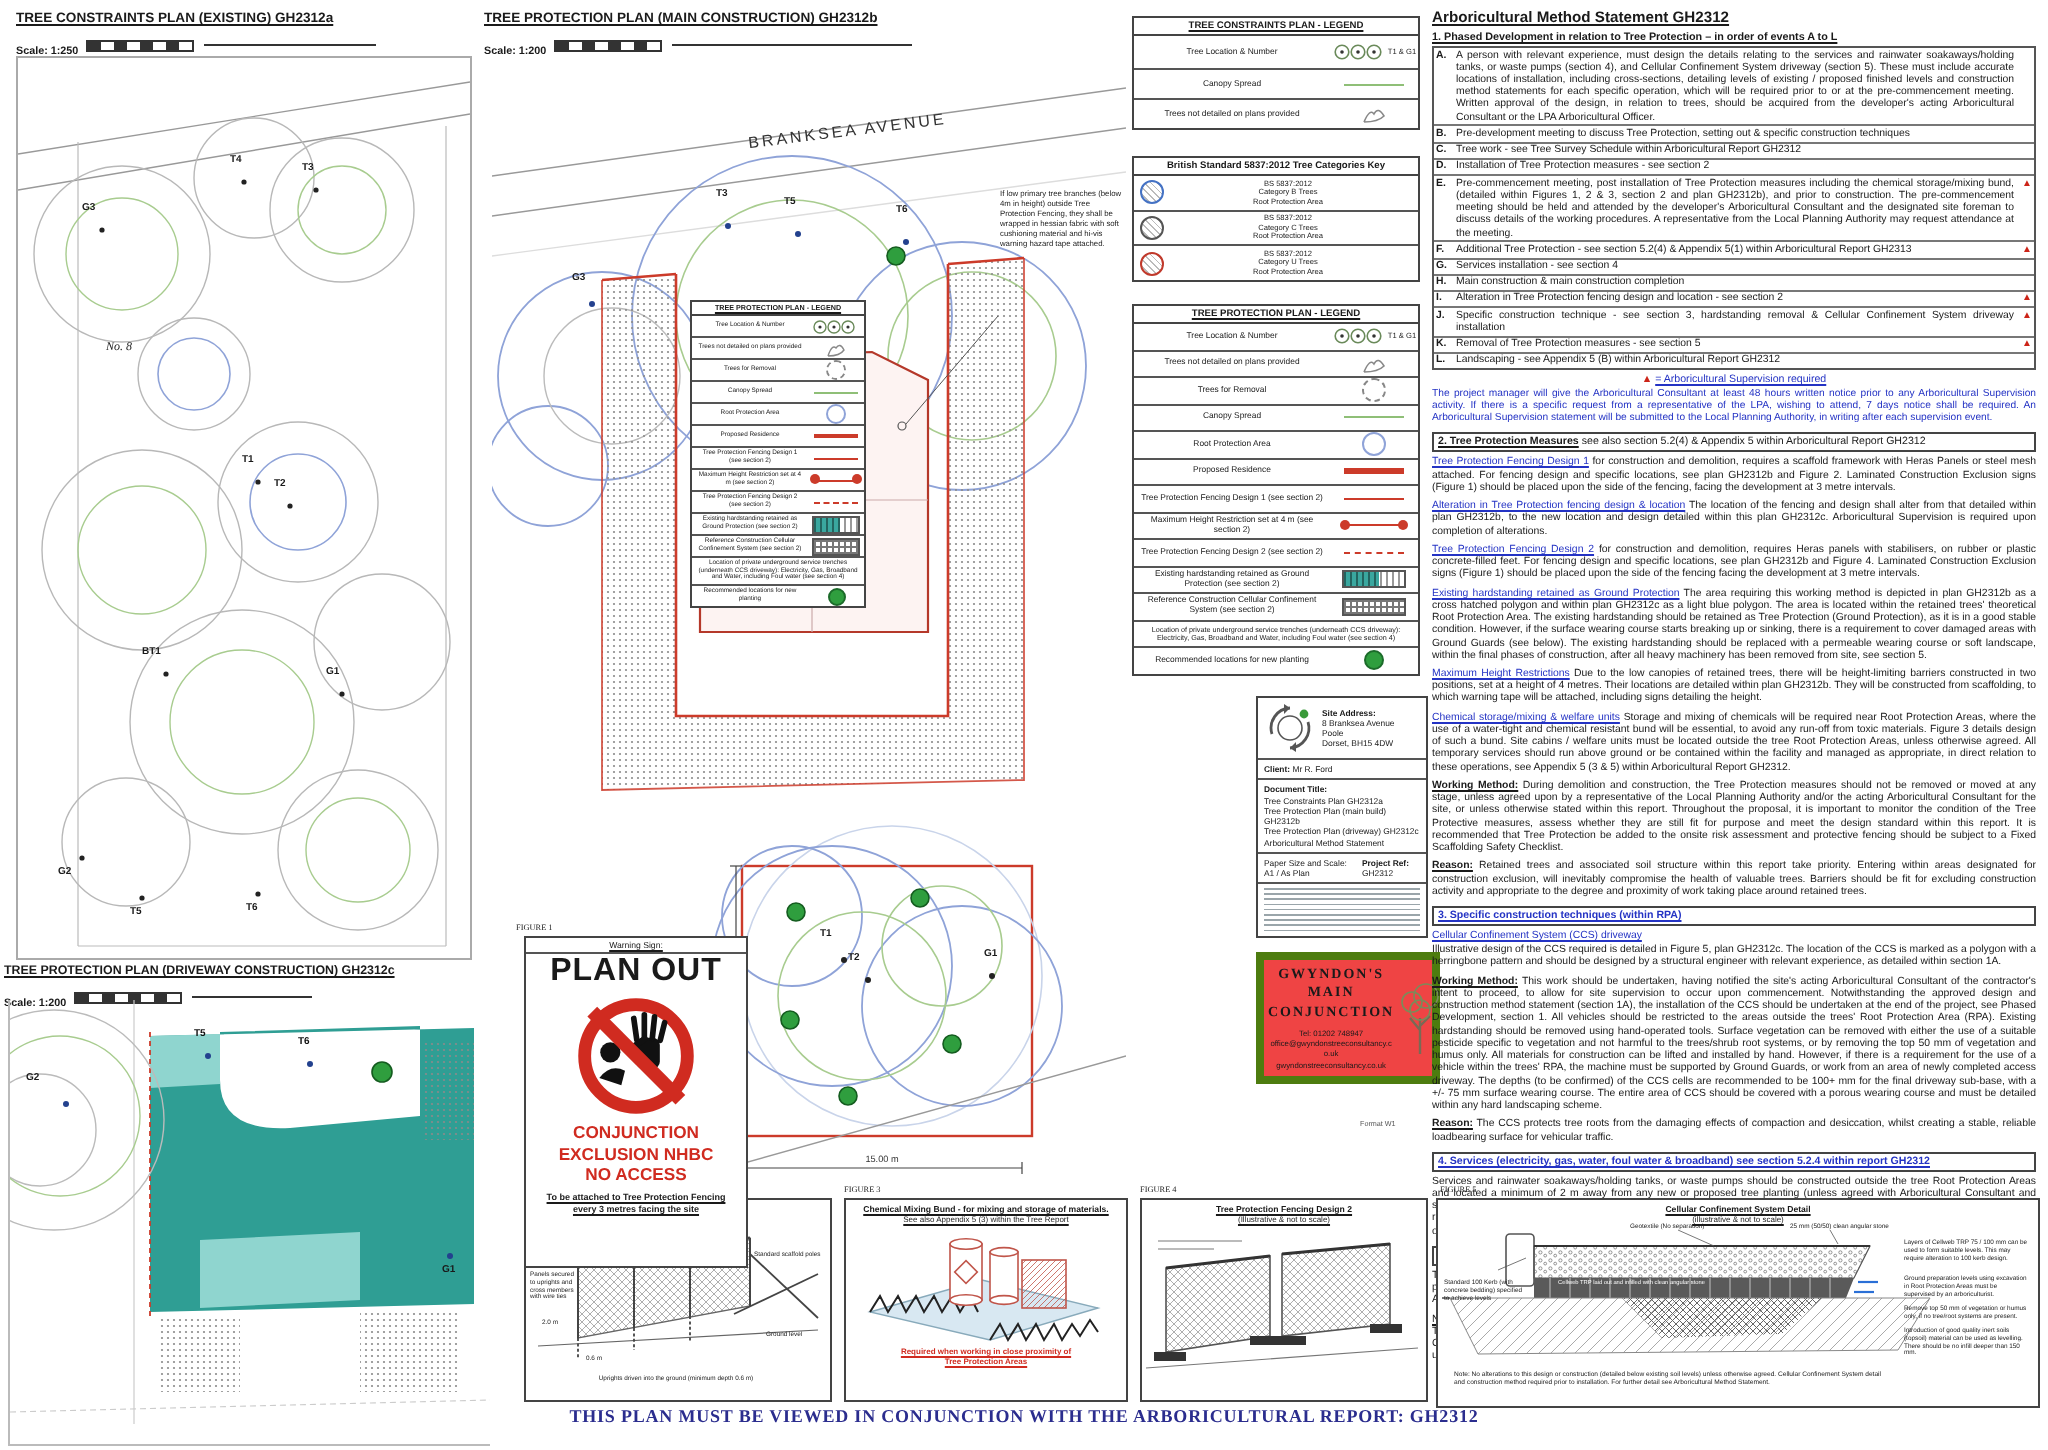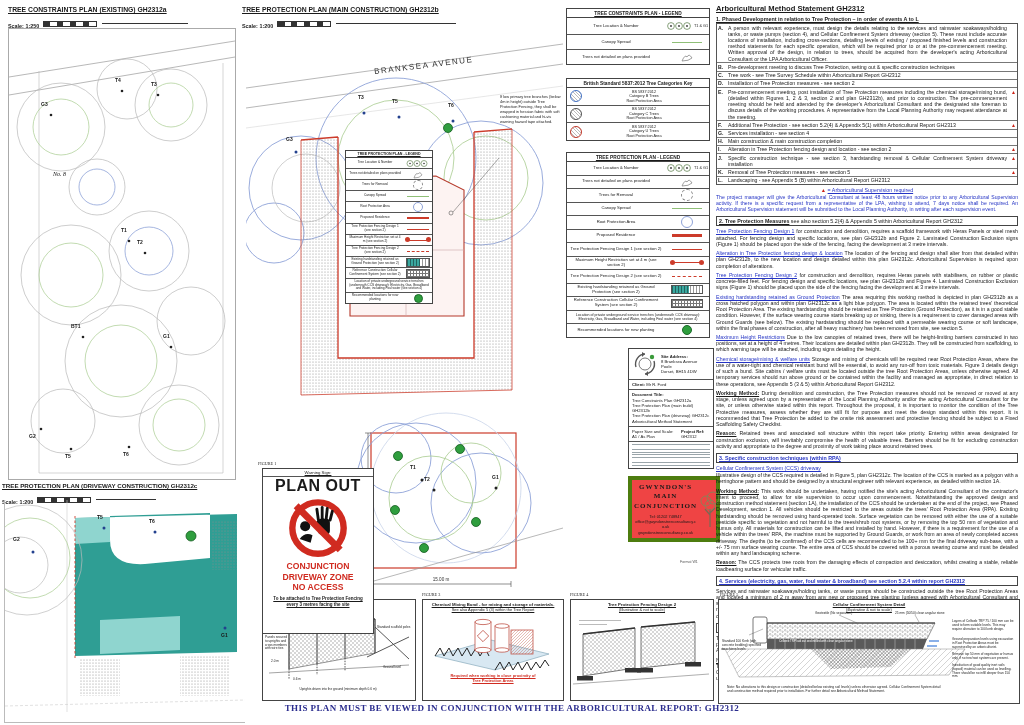--- a/index.html
+++ b/index.html
@@ -372,21 +372,21 @@
         <rect x="34" y="14" width="3.1" height="15" rx="1.5" transform="rotate(-8 35 21)"></rect>
         <rect x="39" y="12" width="3.1" height="16" rx="1.5"></rect>
         <rect x="44" y="13" width="3.1" height="15" rx="1.5" transform="rotate(6 45 20)"></rect>
         <rect x="49" y="16" width="3.1" height="13" rx="1.5" transform="rotate(14 50 22)"></rect>
         <rect x="33" y="30" width="10" height="3.4" rx="1.7" transform="rotate(-35 33 30)"></rect>
       </g>
       <rect x="2" y="32" width="68" height="7.5" fill="#d02b20" transform="rotate(45 36 36)"></rect>
     </svg>
   </div>
   <div class="ko-red">CONJUNCTION</div>
-  <div class="ko-red">DRIVEWAY ZONE</div>
+  <div class="ko-red">EXCLUSION NHBC</div>
   <div class="ko-red">NO ACCESS</div>
   <div class="ko-cap" style="margin-top:3px;">To be attached to Tree Protection Fencing</div>
   <div class="ko-cap">every 3 metres facing the site</div>
 </div>
 
 <div class="abs legend" style="left:566px;top:8px;width:142px;">
   <div class="hdr">TREE CONSTRAINTS PLAN - LEGEND</div>
   <div class="row" style="min-height:16px;">
     <div class="lab">Tree Location &amp; Number</div>
     <div class="sym">

